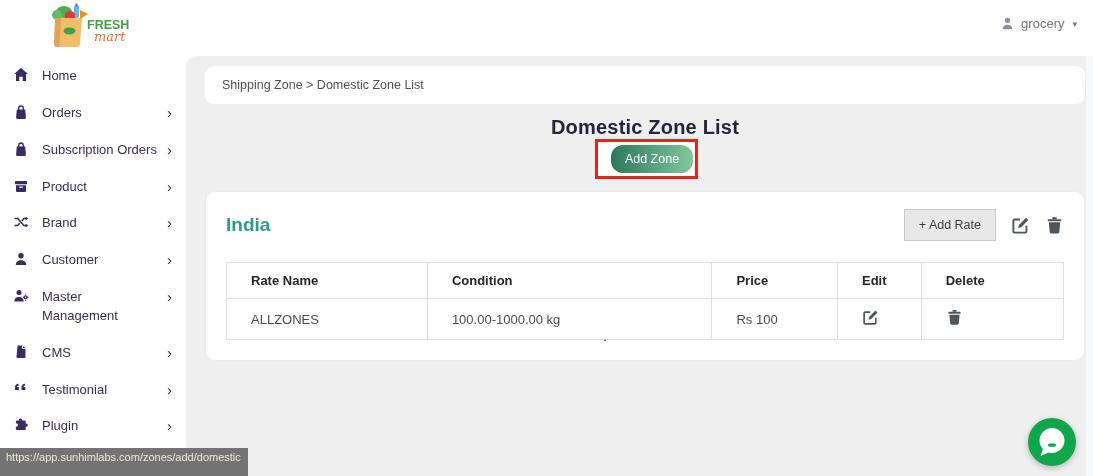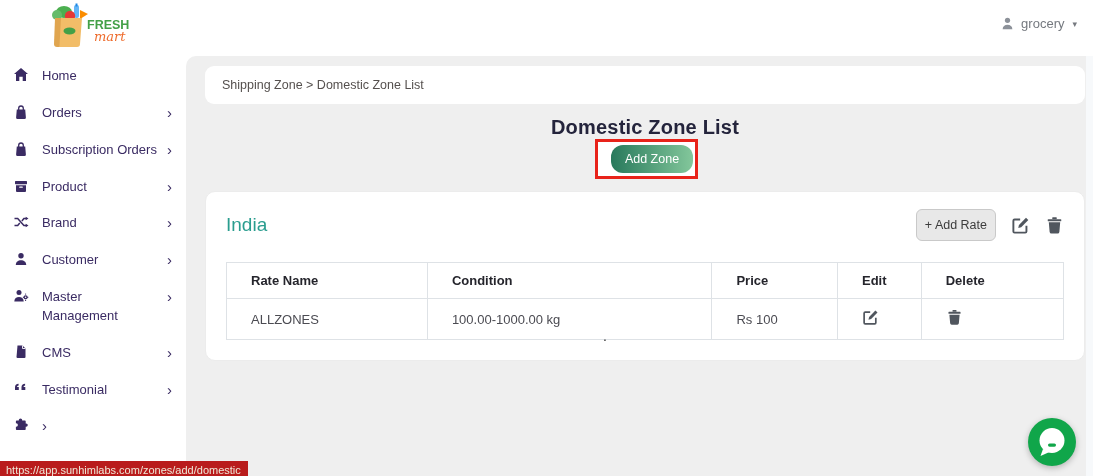--- a/index.html
+++ b/index.html
@@ -27,36 +27,36 @@
   .breadcrumb { background:#fff; border-radius:9px; padding:12px 17px; font-size:12.5px; color:#55504e; }
   .title-row { display:flex; justify-content:space-between; align-items:center; margin-top:12px;flex-direction:column; }
   .page-title { font-size:20px; font-weight:bold; color:#24243c; letter-spacing:.2px; }
   .annotation { border:3px solid #e8231a; background:#fff; padding:3px 2px 3px 13px; margin-right:-3px; display:flex; align-items:center; }
   .btn-add-zone { border:none; color:#fff; font-size:12.5px; padding:7px 14px; border-radius:12px;
                   background:linear-gradient(90deg,#28795c 0%,#83c79b 100%); cursor:pointer; font-family:inherit; }
 
   
   .card { background:#fff; border-radius:10px; margin-top:12px; padding:17px 20px 20px 20px; border:1px solid #ececec; }
   .card-head { display:flex; justify-content:space-between; align-items:center; }
-  .zone-name { color:#2a9d8f; font-size:19px; font-weight:400; }
+  .zone-name { color:#2a9d8f; font-size:19px; font-weight:700; }
   .card-actions { display:flex; align-items:center; gap:15px; }
-  .btn-add-rate { background:#e8e8e8; border:1px solid #c9c9c9; border-radius:6px; padding:8px 8px; font-size:12.5px; color:#3c3c3c; cursor:pointer; font-family:inherit; }
+  .btn-add-rate { background:#e8e8e8; border:1px solid #c9c9c9; border-radius:0; padding:8px 14px; font-size:12.5px; color:#3c3c3c; cursor:pointer; font-family:inherit; }
   .icon-btn { width:19px; height:19px; cursor:pointer; display:inline-block; }
 
   table.rates { width:100%; border-collapse:collapse; margin-top:21px; }
   .rates th, .rates td { border:1px solid #dee2e6; text-align:left; font-size:13px; padding:10px 24px; }
   .rates th { font-weight:bold; color:#25252c; }
   .rates td { color:#4b4b52; }
   .rates .c1{width:24%} .rates .c2{width:34%} .rates .c3{width:15%} .rates .c4{width:10%} .rates .c5{width:17%}
   .cell-icon { width:17px; height:17px; display:inline-block; cursor:pointer; }
 
   .stray-dot { position:absolute; left:417px; top:272px; color:#333; font-size:14px; }
 
   
-  .status-bar { position:absolute; left:0; bottom:0; background:#b91c1c; color:#efe8d8; font-size:11px; padding:3px 7px 0 6px; z-index:10; white-space:nowrap; }
+  .status-bar { position:absolute; left:0; bottom:0; background:#737373; color:#efe8d8; font-size:11px; padding:3px 7px 13px 6px; z-index:10; white-space:nowrap; }
   .chat-btn { position:absolute; right:17px; bottom:10px; width:48px; height:48px; border-radius:50%; background:#10a64a; z-index:10; cursor:pointer; box-shadow:0 2px 6px rgba(0,0,0,.25); }
   .scroll-strip { position:absolute; right:0; top:56px; bottom:0; width:7px; background:#f7f9fb; z-index:5; }
 </style>
 </head>
 <body>
 
 <div class="app">
 
   <div class="topbar">
     <span class="ext-link">
@@ -173,20 +173,21 @@
           <path d="M8.5 9V6.2Q8.5 2.9 12.1 2.7v1.9Q10.5 4.8 10.5 6H12.3V9Z" fill="#3a2b63"></path>
           </svg>
         <span class="nlabel">Testimonial</span>
         <span class="chev">›</span>
       </div>
 
       <div class="nav-item">
         <svg class="nicon" viewBox="0 0 16 16">
           <path d="M5.8 3.1a1.7 1.7 0 0 1 3.4 0c0 .1 0 .2-.1.4H11.9a.8.8 0 0 1 .8.8v2.1h.4a1.7 1.7 0 0 1 0 3.4h-.4v2.5a.8.8 0 0 1-.8.8H3.7a.8.8 0 0 1-.8-.8V9.7h.3a1.7 1.7 0 0 0 0-3.4h-.3V4.3a.8.8 0 0 1 .8-.8H5.9c-.1-.2-.1-.3-.1-.4Z" fill="#3a2b63"></path>
           </svg>
+        <span class="nlabel">Plugin</span>
         <span class="chev">›</span>
       </div>
 
     </div>
   </div>
 
   <div class="content">
     <div class="breadcrumb">Shipping Zone &gt; Domestic Zone List</div>
 
     <div class="title-row">

